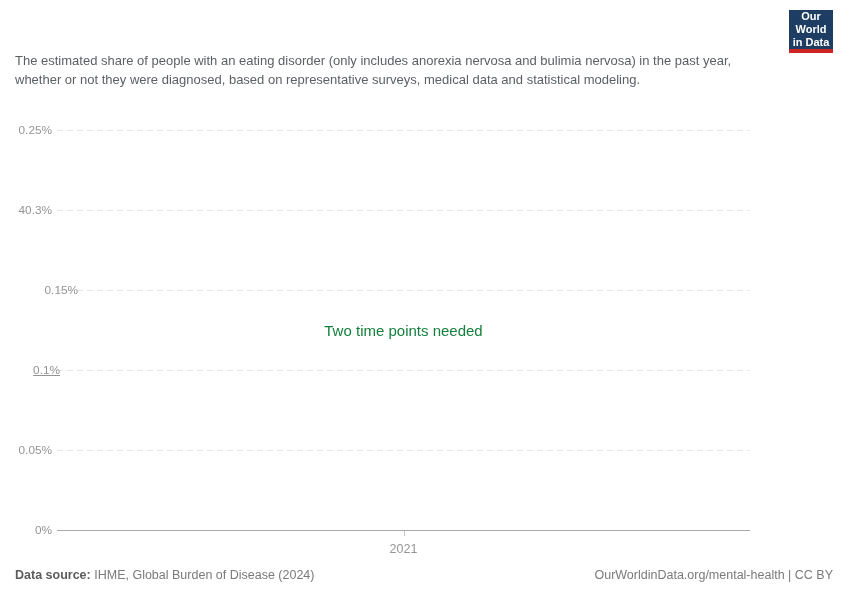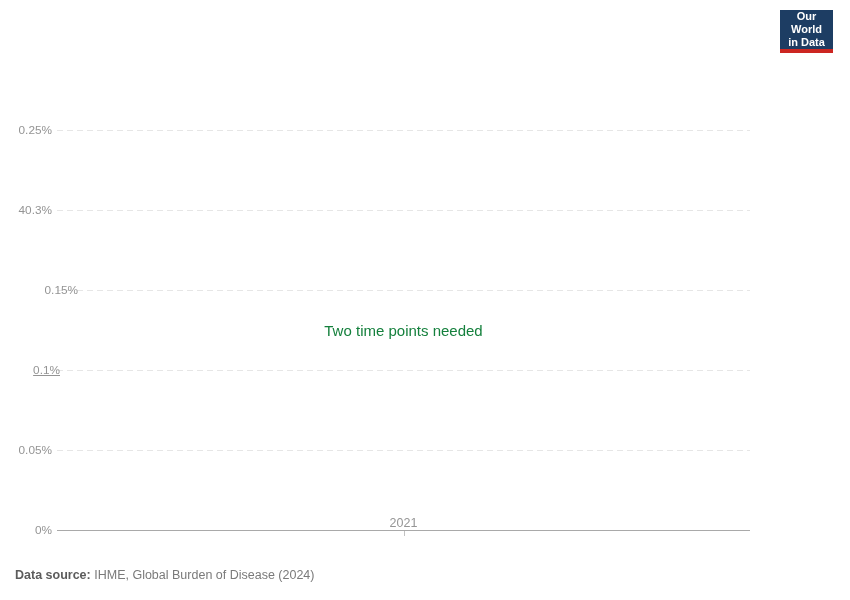--- a/index.html
+++ b/index.html
@@ -20,21 +20,21 @@
     font-size: 23px;
     font-weight: 700;
     color: #3a3f46;
     letter-spacing: 0.1px;
     white-space: nowrap;
   }
   .logo {
     position: absolute;
     top: 10px;
     right: 17px;
-    width: 53px;
+    width: 44px;
     height: 43px;
     display: flex;
     flex-direction: column;
     align-items: center;
     justify-content: center;
     color: #ffffff;
     font-size: 11px;
     font-weight: 700;
     line-height: 13px;
     text-align: center;
@@ -97,39 +97,41 @@
 <body>
 
 <div class="page">
 
 
   <div class="logo" id="logo" style="background: rgb(29, 61, 99); border-bottom-color: rgb(204, 38, 33);">
     <span>Our World</span>
     <span>in Data</span>
   </div>
 
+  <p class="subtitle">The estimated share of people with an eating disorder (only includes anorexia nervosa and bulimia nervosa) in the past year, whether or not they were diagnosed, based on representative surveys, medical data and statistical modeling.</p>
 
   <div class="plot" id="plot">
     <div class="message" id="empty-message" style="left: 403.5px; top: 330px;">Two time points needed</div>
   <div class="gridline solid" style="left: 57px; width: 693px; top: 530px;"></div>
       <div class="ytick-label" style="left: 0px; width: 52px; top: 530px;">0%</div>
       <div class="gridline dashed" style="left: 57px; width: 693px; top: 450px;"></div>
       <div class="ytick-label" style="left: 0px; width: 52px; top: 450px;">0.05%</div>
       <div class="gridline dashed" style="left: 57px; width: 693px; top: 370px;"></div>
       <div class="ytick-label" style="left: 8px; width: 52px; top: 370px; text-decoration: underline;">0.1%</div>
       <div class="gridline dashed" style="left: 57px; width: 693px; top: 290px;"></div>
       <div class="ytick-label" style="left: 0px; width: 52px; top: 290px; margin-left: 26px;">0.15%</div>
       <div class="gridline dashed" style="left: 57px; width: 693px; top: 210px;"></div>
       <div class="ytick-label" style="left: 0px; width: 52px; top: 210px;">40.3%</div>
       <div class="gridline dashed" style="left: 57px; width: 693px; top: 130px;"></div>
       <div class="ytick-label" style="left: 0px; width: 52px; top: 130px;">0.25%</div>
       <div class="xtick-mark" style="left: 403.5px; top: 531px;"></div>
-      <div class="xtick-label" style="left: 403.5px; top: 516px;">2021</div>
+      <div class="xtick-label" style="left: 403.5px; top: 542px;">2021</div>
     </div>
 
   <div class="footer">
     <div>
       <span class="ds-label">Data source:</span>
       <span class="ds-value">IHME, Global Burden of Disease (2024)</span>
     </div>
+    <div class="rights">OurWorldinData.org/mental-health | CC BY</div>
   </div>
 
 </div>
 
 </body></html>

